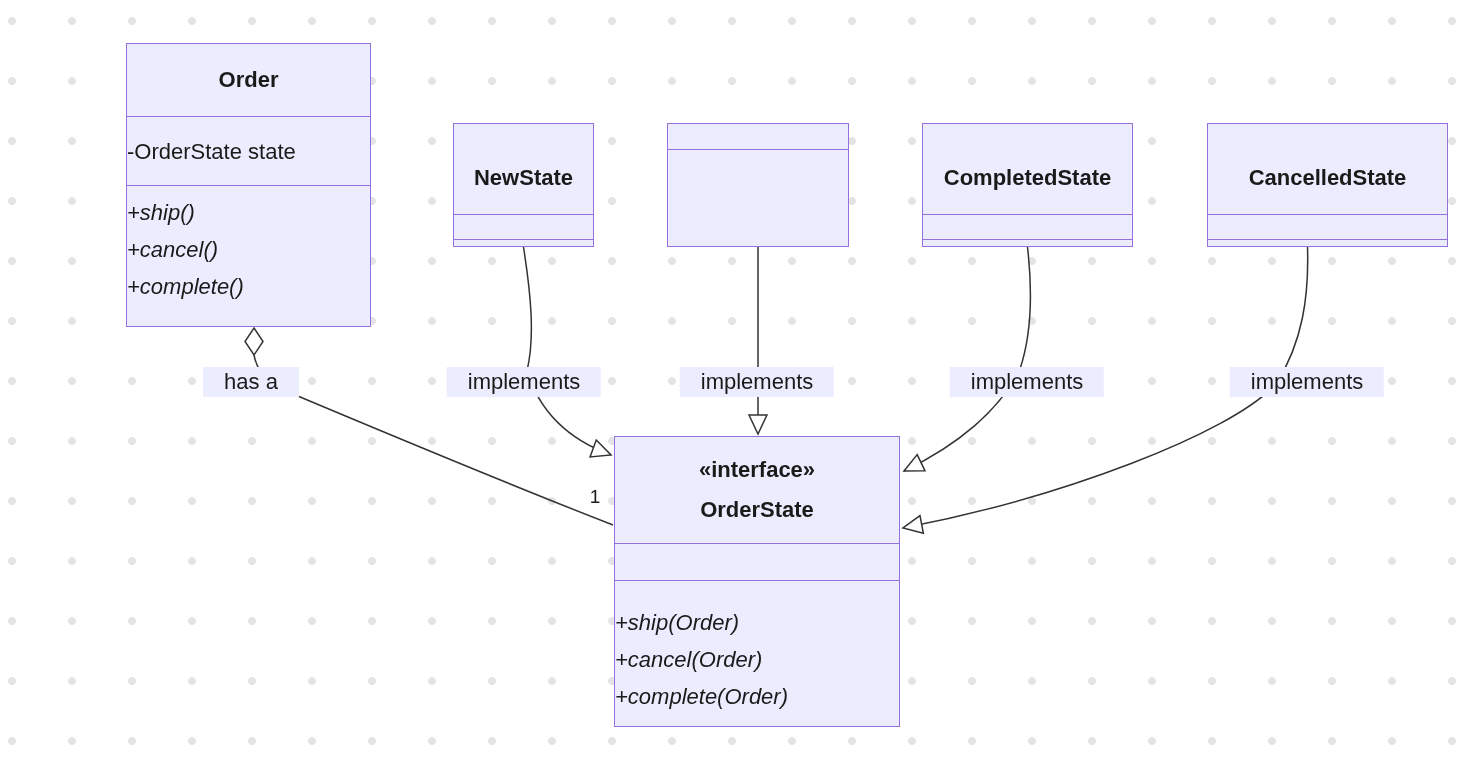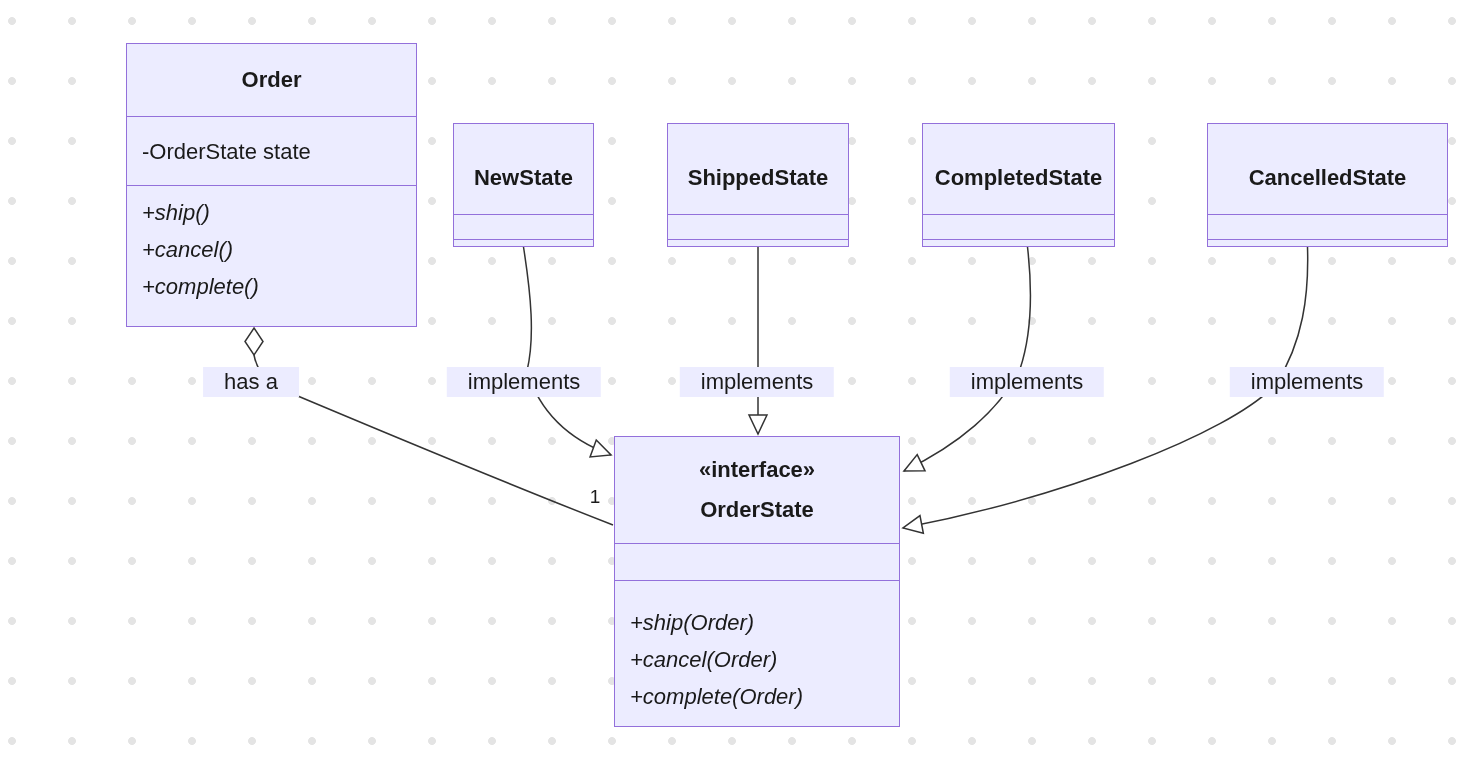--- a/index.html
+++ b/index.html
@@ -53,36 +53,36 @@
   }
   .sec { box-sizing: border-box; }
   .sec + .sec { border-top: 1px solid var(--node-border, #9370DB); }
   .sec.title {
     display: flex; flex-direction: column;
     align-items: center; justify-content: center;
     font-weight: bold; font-size: 22px;
   }
   .stereotype { font-weight: bold; }
   .sec.methods { flex: 1 1 auto; font-style: italic; }
-  .member { font-size: 22px; line-height: 37px; padding-left: 15px; white-space: nowrap; }
+  .member { font-size: 22px; line-height: 37px; white-space: nowrap; }
   .sec.attrs { display: flex; flex-direction: column; justify-content: center; }
 
   
-  #cls-order { left: 126px; top: 43px; width: 291px; height: 284px; }
+  #cls-order { left: 126px; top: 43px; width: 245px; height: 284px; }
   #cls-order .title { height: 72px; }
   #cls-order .attrs { height: 69px; }
   #cls-order .methods { padding-top: 8px; }
 
   
   .small-class { height: 124px; }
   .small-class .title { height: 72px; margin-top: 18px; }
   .small-class .attrs { height: 25px; }
   #cls-newstate       { left: 453px;  top: 123px; width: 141px; }
   #cls-shippedstate   { left: 667px;  top: 123px; width: 182px; }
-  #cls-completedstate { left: 922px;  top: 123px; width: 193px; }
+  #cls-completedstate { left: 922px;  top: 123px; width: 211px; }
   #cls-cancelledstate { left: 1207px; top: 123px; width: 241px; }
 
   
   #cls-orderstate { left: 614px; top: 436px; width: 286px; height: 291px; }
   #cls-orderstate .title { height: 106px; gap: 14px; }
   #cls-orderstate .attrs { height: 37px; }
   #cls-orderstate .methods { padding-top: 23px; }
 
   
   #lbl-has-a          { left: 251px;  top: 382px; }
@@ -139,23 +139,20 @@
 
   <div class="uml-class small-class" id="cls-newstate">
     <div class="sec title">
       <span class="name">NewState</span>
     </div>
     <div class="sec attrs"></div>
     <div class="sec methods"></div>
   </div>
 
   <div class="uml-class small-class" id="cls-shippedstate">
-    <div class="sec title">
-      <span class="name">ShippedState</span>
-    </div>
     <div class="sec attrs"></div>
     <div class="sec methods"></div>
   </div>
 
   <div class="uml-class small-class" id="cls-completedstate">
     <div class="sec title">
       <span class="name">CompletedState</span>
     </div>
     <div class="sec attrs"></div>
     <div class="sec methods"></div>

